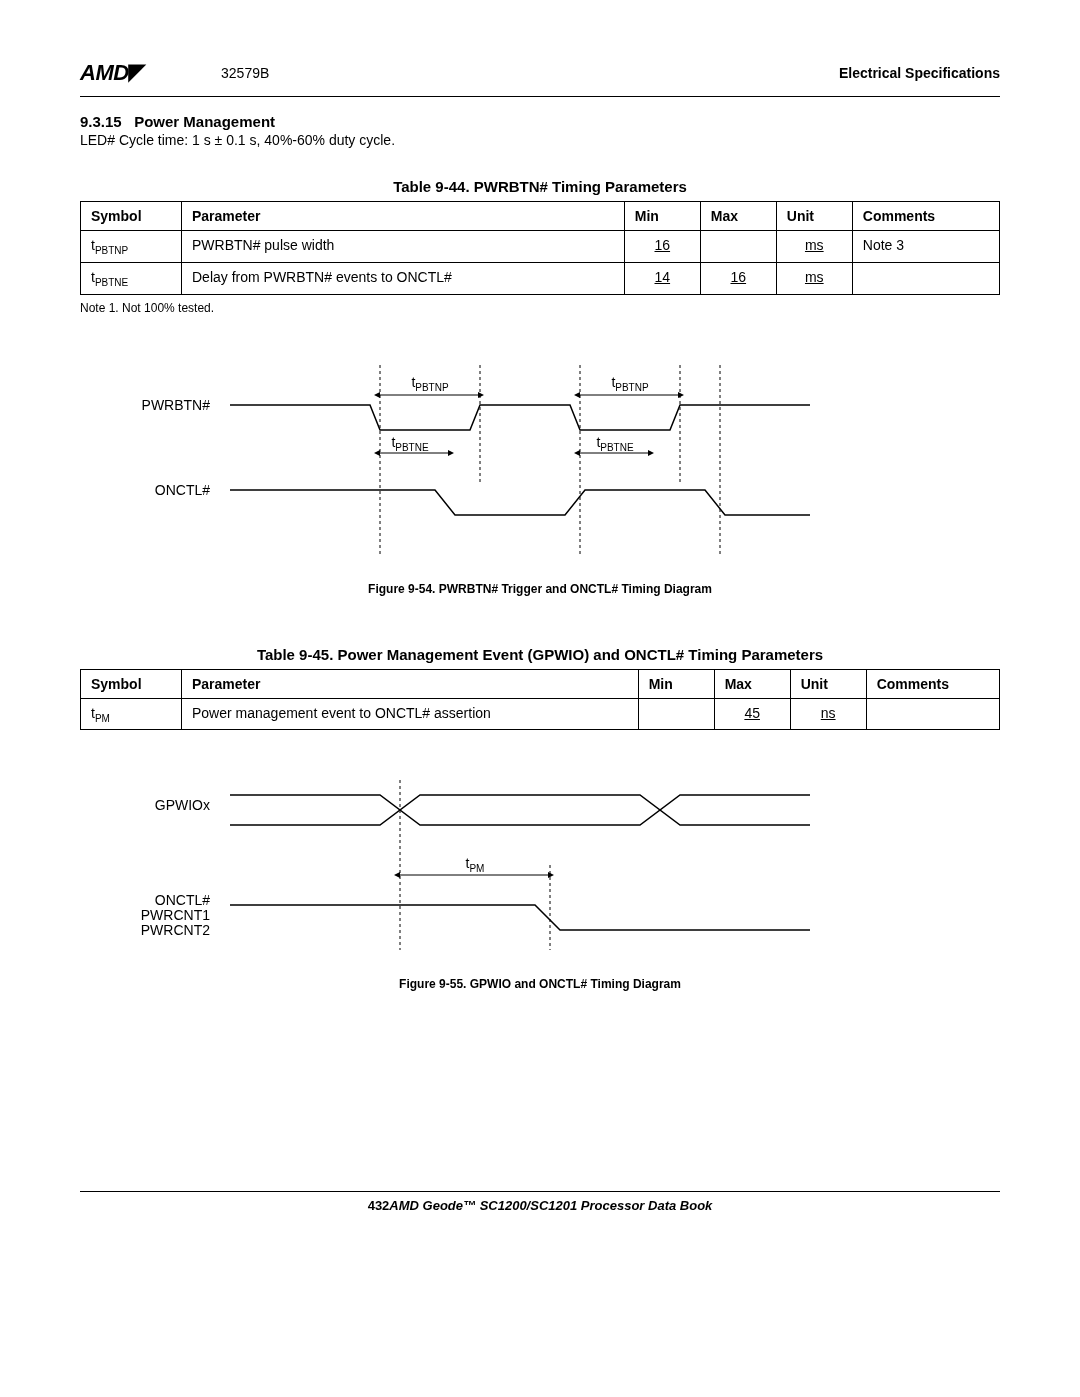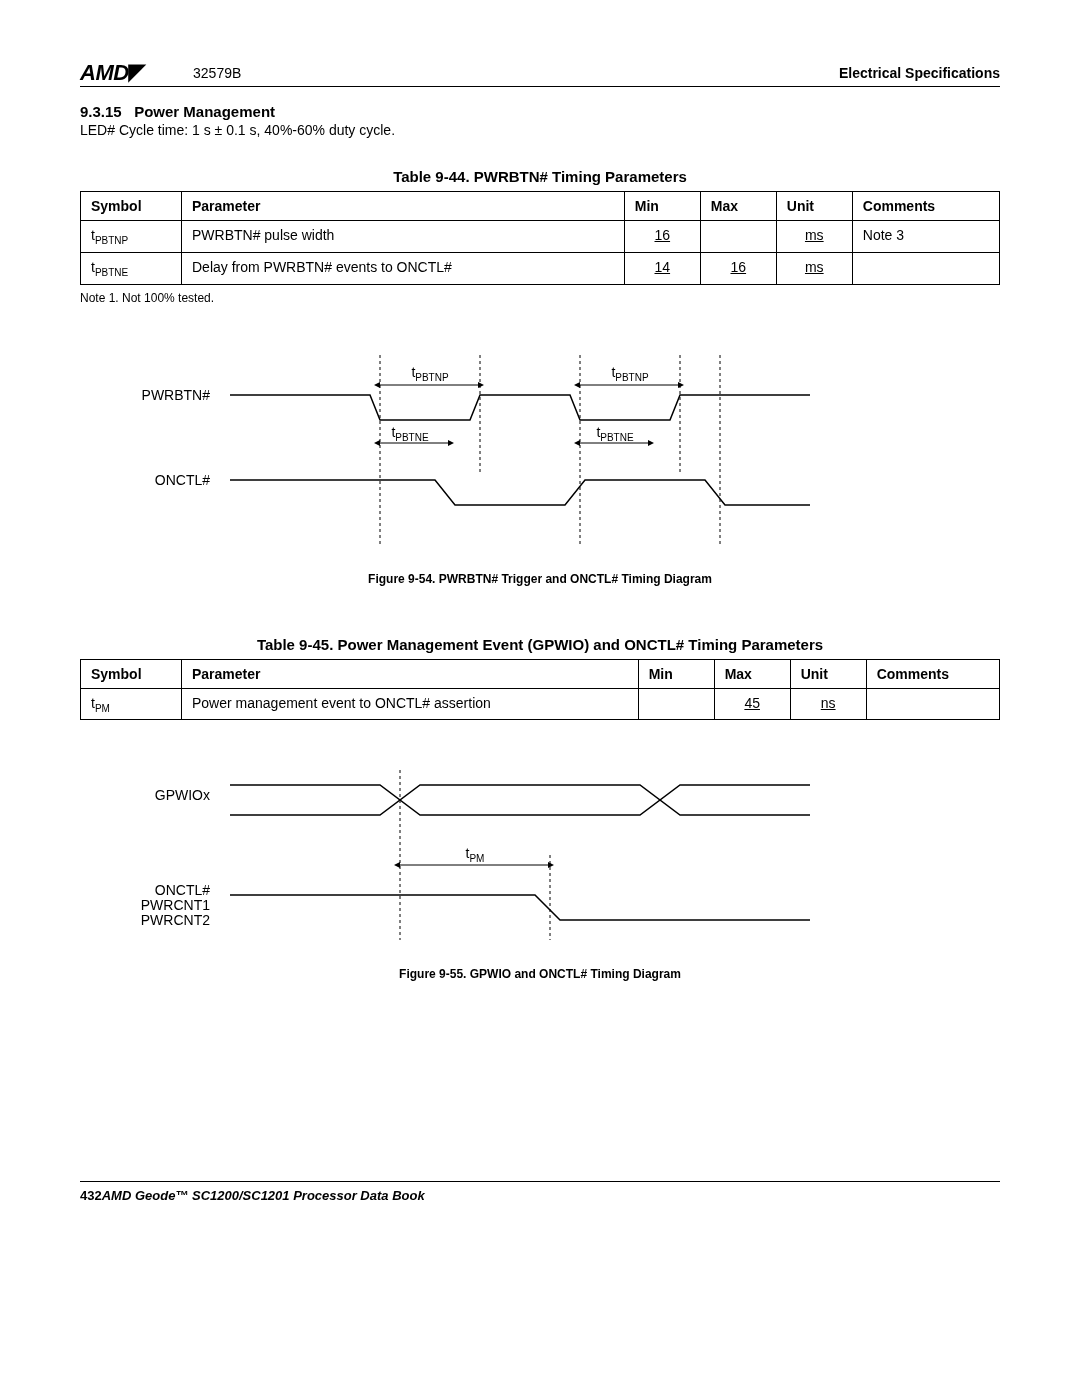--- a/index.html
+++ b/index.html
@@ -10,32 +10,32 @@
     margin: 0;
     padding: 60px 80px;
     width: 1080px;
     box-sizing: border-box;
   }
   .header-row {
     display: flex;
     justify-content: space-between;
     align-items: center;
     border-bottom: 1px solid #000;
-    padding-bottom: 0;
+    padding-bottom: 10px;
     margin-bottom: 16px;
   }
   .logo {
     font-weight: bold;
     font-size: 22px;
     font-style: italic;
     letter-spacing: -0.5px;
   }
   .doc-code {
     font-size: 14px;
-    margin-left: 48px;
+    margin-left: 76px;
   }
   .header-right {
     font-weight: bold;
     font-size: 14px;
   }
   .section-title {
     font-weight: bold;
     font-size: 15px;
     margin-bottom: 2px;
   }
@@ -82,21 +82,21 @@
     font-size: 12px;
     margin-top: 14px;
     margin-bottom: 40px;
   }
   .diagram-box {
     margin: 40px auto 0 auto;
     position: relative;
   }
   .footer-row {
     display: flex;
-    justify-content: flex-start;
+    justify-content: center;
     border-top: 1px solid #000;
     padding-top: 6px;
     font-size: 13px;
     margin-top: 200px;
   }
   .footer-right {
     font-weight: bold;
     font-style: italic;
   }
   .footer-left {

